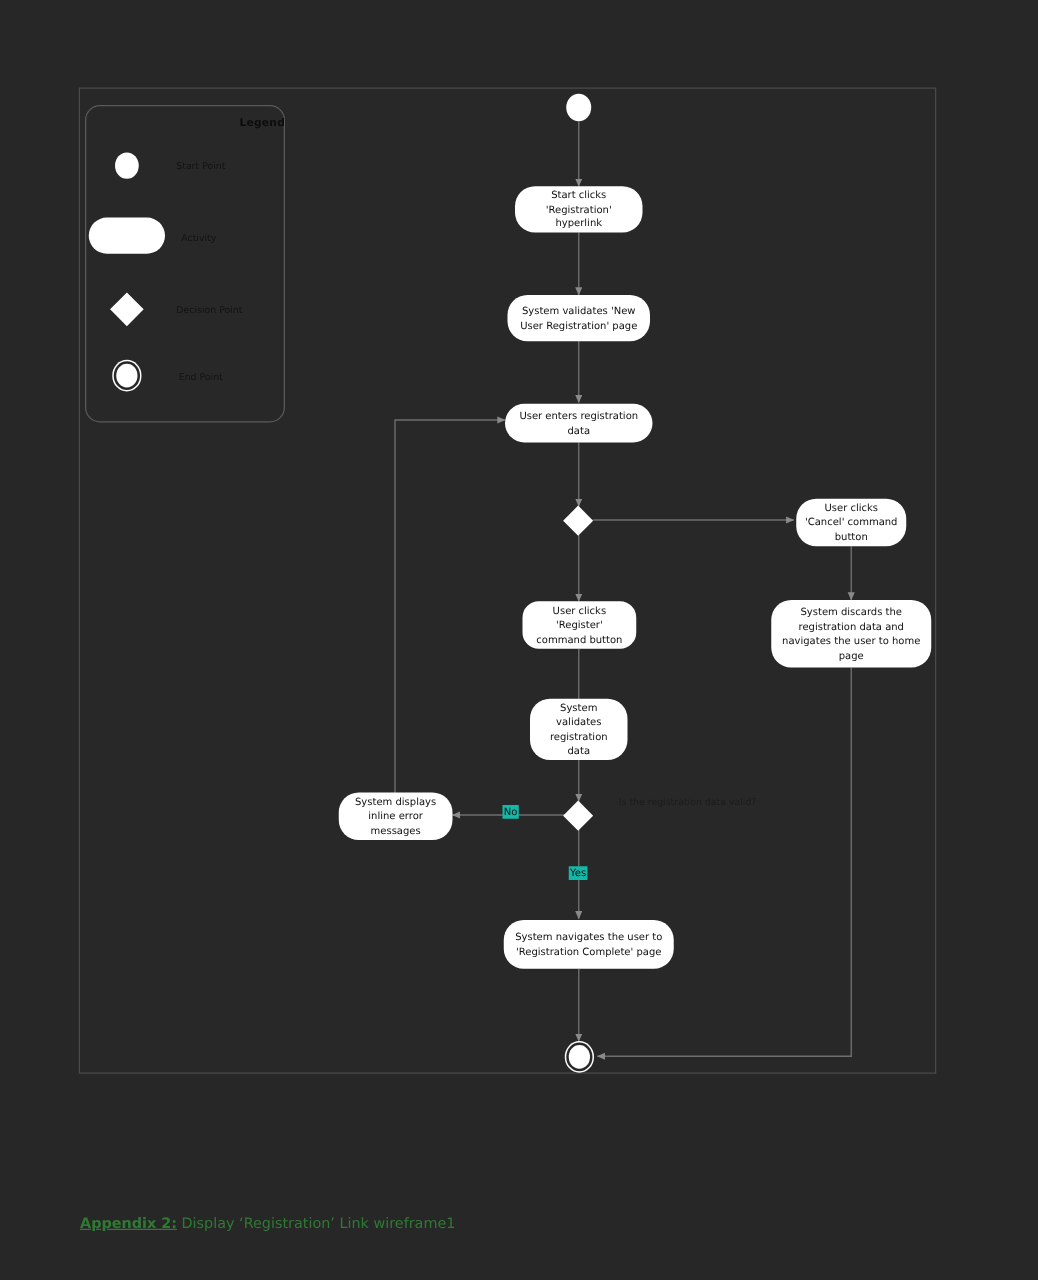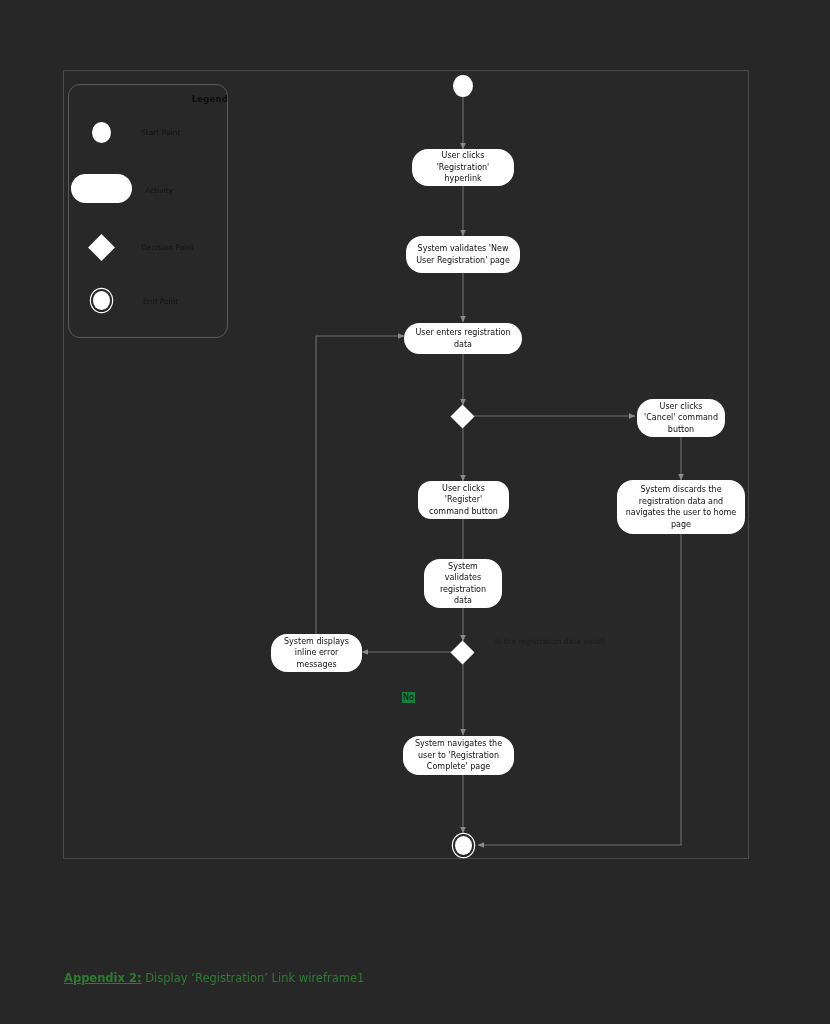--- a/index.html
+++ b/index.html
@@ -127,26 +127,25 @@
   .diamond {
     position: absolute;
     width: 17px; height: 17px;
     background: #ffffff;
     transform: rotate(45deg);
   }
 
   
   .edge-label {
     position: absolute;
-    background: #15803d;
+    background: #14b8a6;
     color: #101010;
     font-size: 8px;
     line-height: 11px;
     padding: 0 1px;
-    margin-top: 48px;
   }
   
   .annotation {
     position: absolute;
     color: #1c1c1c;
     font-size: 7.5px;
     white-space: nowrap;
   }
 
   
@@ -217,21 +216,21 @@
 
 <div class="legend-shape lg-decision" style="left:92px; top:238px;"></div>
 <div class="legend-label" style="left:141px; top:243px;">Decision Point</div>
 
 <div class="legend-shape lg-end" style="left:93px; top:291px;"></div>
 <div class="legend-label" style="left:143px; top:297px;">End Point</div>
 
 <div class="terminal-start" style="left:453px; top:75px;"></div>
 
 <div class="node" style="left:412px; top:149px; width:102px; height:37px;">
-  <span>User clicks 'Registration' hyperlink</span>
+  <span>Start clicks 'Registration' hyperlink</span>
 </div>
 
 <div class="node" style="left:406px; top:236px; width:114px; height:37px;">
   <span>System validates 'New User Registration' page</span>
 </div>
 
 <div class="node" style="left:404px; top:323px; width:118px; height:31px;">
   <span>User enters registration data</span>
 </div>
 
@@ -258,21 +257,21 @@
 <div class="annotation" style="left:495px; top:637px;">Is the registration data valid?</div>
 
 <div class="node" style="left:271px; top:634px; width:91px; height:38px;">
   <span>System displays inline error messages</span>
 </div>
 
 <div class="edge-label" style="left:402px; top:644px;">No</div>
 
 <div class="edge-label" style="left:455px; top:693px;">Yes</div>
 
-<div class="node" style="left:403px; top:736px; width:111px; height:39px;">
+<div class="node" style="left:403px; top:736px; width:136px; height:39px;">
   <span>System navigates the user to 'Registration Complete' page</span>
 </div>
 
 <div class="terminal-end" style="left:455px; top:836px;"></div>
 
 <div id="caption">
   <span class="cap-prefix">Appendix 2:</span><span> Display ‘Registration’ Link wireframe1</span>
 </div>
 
 </body></html>

